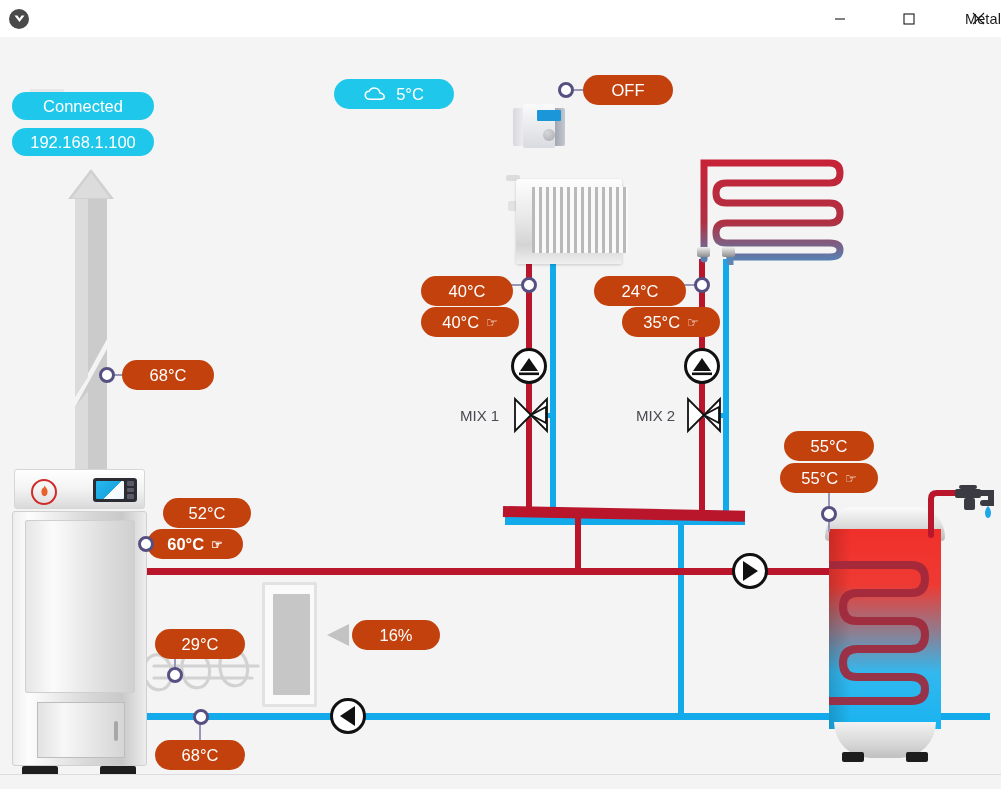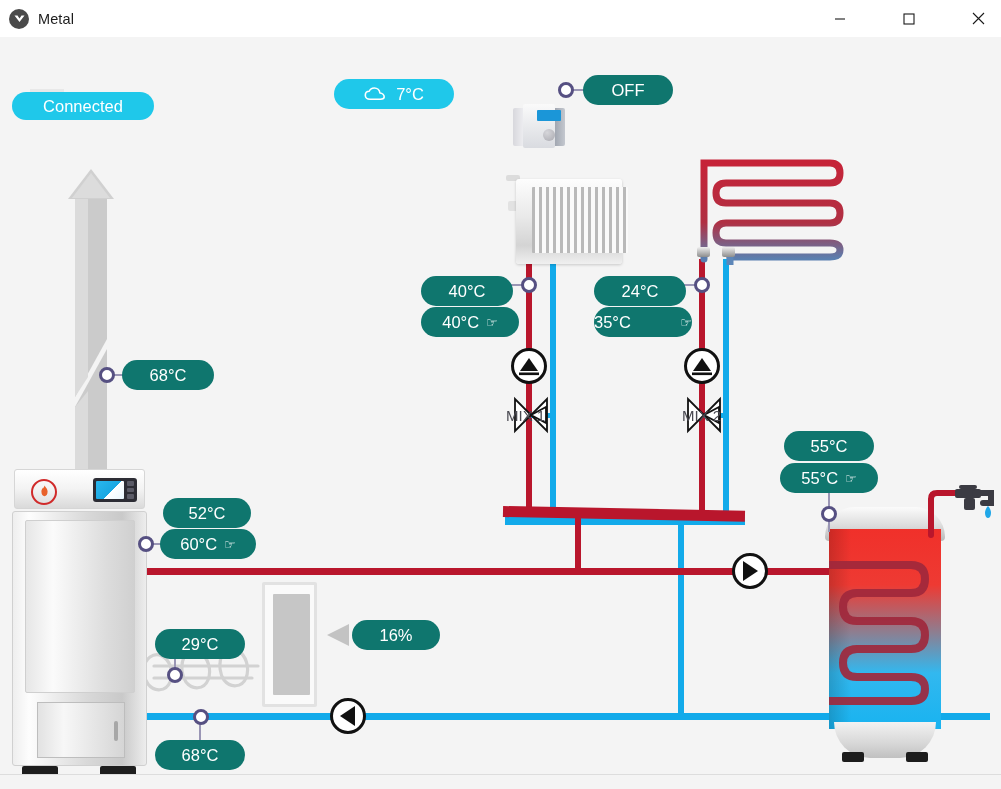--- a/index.html
+++ b/index.html
@@ -12,21 +12,21 @@
     overflow: hidden;
     position: relative;
   }
 
   
   #titlebar {
     position: absolute; left: 0; top: 0;
     width: 1001px; height: 37px;
     background: #ffffff;
     border-bottom: 1px solid #e6e6e6;
-    display: flex; align-items: center;
+    display: flex; align-items: center; justify-content: space-between;
   }
   #app-icon {
     width: 20px; height: 20px; margin-left: 9px;
     border-radius: 50%;
     background: #4a4a4a;
     display: flex; align-items: center; justify-content: center;
   }
   #app-icon svg { display:block; }
   #app-title {
     margin-left: 9px;
@@ -63,21 +63,21 @@
     height: 30px;
     border-radius: 15px;
     display: flex; align-items: center; justify-content: center;
     color: #ffffff;
     font-size: 16.5px;
     white-space: nowrap;
     box-sizing: border-box;
     z-index: 40;
   }
   .badge.cyan  { background: #1fc8ea; }
-  .badge.purple{ background: #0f766e; }
+  .badge.purple{ background: #c2410c; }
   .badge .hand { font-size: 13px; margin-left: 7px; opacity: .95; }
   .badge .cloud { margin-right: 10px; display:inline-flex; }
 
   
   .conn-dot {
     position: absolute;
     width: 16px; height: 16px;
     border-radius: 50%;
     background: #ffffff;
     border: 3px solid #565082;
@@ -110,21 +110,20 @@
 
   
   .valve { position: absolute; z-index: 30; }
   .valve svg { display:block; }
   .mixlabel {
     position: absolute;
     font-size: 15px;
     color: #4a4a52;
     z-index: 30;
     white-space: nowrap;
-    margin-left: 46px;
   }
 
   
   #radiator {
     position: absolute; left: 506px; top: 138px;
     width: 116px; height: 93px; z-index: 20;
   }
   #rad-body {
     position:absolute; left:10px; top:4px; width:106px; height:85px;
     background: linear-gradient(180deg,#fdfdfd 0%,#e9e9e9 45%,#d4d4d4 78%,#f0f0f0 100%);
@@ -275,28 +274,31 @@
         <path d="M1 1 L12 12 M12 1 L1 12" stroke="#1a1a1a" stroke-width="1.1"></path>
       </svg>
   </div>
 </div>
 
 <div id="canvas">
 
   <div class="badge cyan" style="left:12px; top:55px; width:142px; height:28px;">
     <span>Connected</span>
   </div>
+  <div class="badge cyan" style="left:12px; top:91px; width:142px; height:28px;">
+    <span>192.168.1.100</span>
+  </div>
 
   <div class="badge cyan" style="left:334px; top:42px; width:120px; height:30px;">
     <span class="cloud">
       <svg width="22" height="14" viewBox="0 0 22 14">
         <path d="M6 12.2 C3.2 12.2 1.3 10.4 1.3 8.2 C1.3 6.1 3 4.4 5.2 4.3 C6 2.3 8 1 10.3 1 C13.2 1 15.6 3.2 15.9 6 C18.3 6.2 20.2 8 20.2 10.1 C20.2 12.2 18.3 12.2 16.4 12.2 Z" fill="none" stroke="#ffffff" stroke-width="1.6" stroke-linejoin="round"></path>
       </svg>
     </span>
-    <span>7°C</span>
+    <span>5°C</span>
   </div>
 
   <div id="thermostat">
     <div id="th-left"></div>
     <div id="th-right"></div>
     <div id="th-main">
       <div id="th-screen"></div>
       <div id="th-knob"></div>
     </div>
   </div>
@@ -346,21 +348,21 @@
     </div>
     <div class="boiler-foot" style="left:10px;"></div>
     <div class="boiler-foot" style="left:88px;"></div>
   </div>
 
   <div class="badge purple" style="left:163px; top:461px; width:88px; height:30px;">
     <span>52°C</span>
   </div>
   <div class="conn-dot" style="left:138px; top:499px;"></div>
   <div class="conn-line" style="left:151px; top:506px; width:14px; height:2px;"></div>
-  <div class="badge purple" style="left:160px; top:492px; width:96px; height:30px;">
+  <div class="badge purple" style="left:147px; top:492px; width:96px; height:30px;font-weight:bold;">
     <span>60°C</span>
     <span class="hand">☞</span>
   </div>
 
   <div id="smallcoil">
     <svg width="120" height="52" viewBox="0 0 120 52">
       <g fill="none" stroke="#d2d2d2" stroke-width="3.2" stroke-linecap="round">
         <path d="M4 28 C4 16 14 10 22 14 C30 18 34 30 30 40 C26 50 14 50 8 42 C3 35 4 28 4 28 Z"></path>
         <path d="M42 24 C42 12 52 7 60 11 C68 15 72 28 68 38 C64 48 52 48 46 40 C41 33 42 24 42 24 Z"></path>
         <path d="M80 22 C80 10 90 5 98 9 C106 13 110 26 106 36 C102 46 90 46 84 38 C79 31 80 22 80 22 Z"></path>
@@ -490,21 +492,21 @@
   <div class="badge purple" style="left:421px; top:233px; width:98px; height:30px; top:270px;">
     <span>40°C</span>
     <span class="hand">☞</span>
   </div>
 
   <div class="badge purple" style="left:594px; top:239px; width:92px; height:30px;">
     <span>24°C</span>
   </div>
   <div class="conn-line" style="left:681px; top:247px; width:18px; height:2px;"></div>
   <div class="conn-dot" style="left:694px; top:240px;"></div>
-  <div class="badge purple" style="left:594px; top:270px; width:98px; height:30px;justify-content:space-between;">
+  <div class="badge purple" style="left:622px; top:270px; width:98px; height:30px;">
     <span>35°C</span>
     <span class="hand">☞</span>
   </div>
 
   <div id="tank">
     <div id="tank-cap"></div>
     <div id="tank-body"></div>
     <div id="tank-shine"></div>
     <div id="tank-coil">
       <svg width="112" height="200" viewBox="0 0 112 200">

